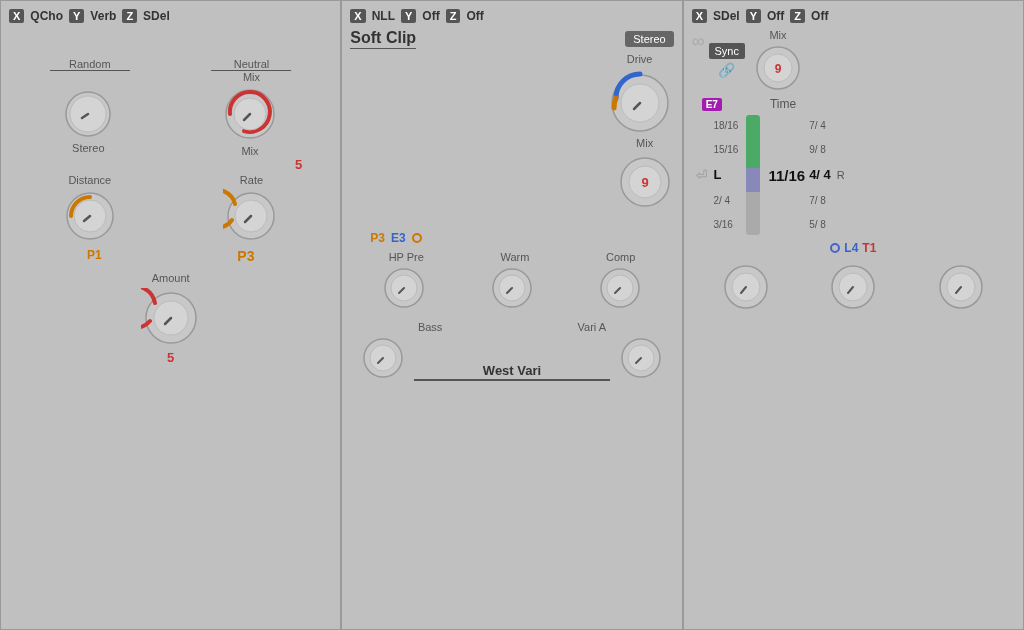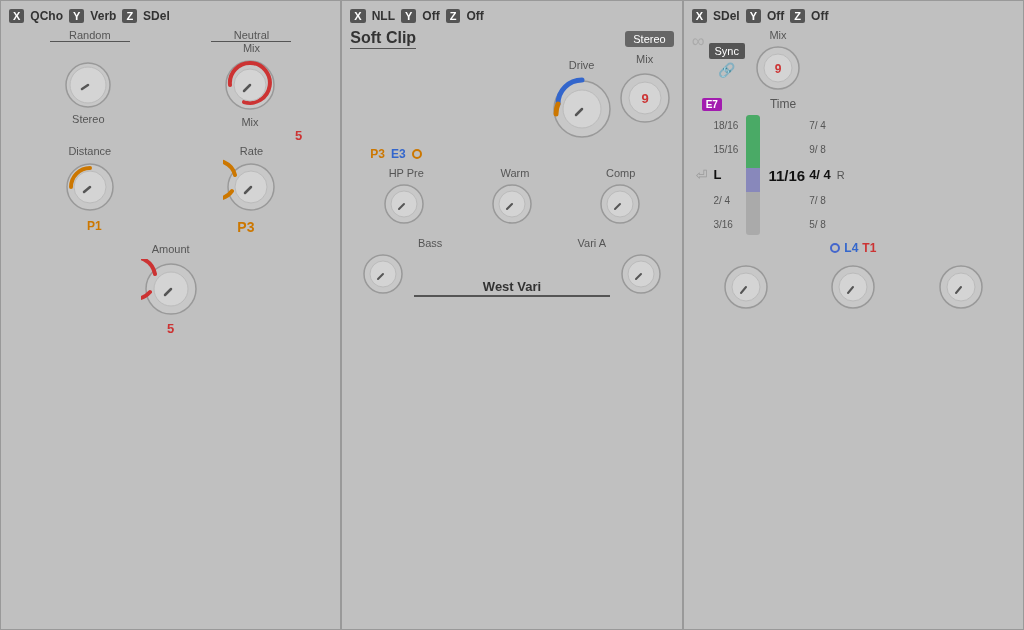--- a/index.html
+++ b/index.html
@@ -172,21 +172,21 @@
 
     <div class="panel-header">
       <span class="x-badge">X</span>
       <span class="label-text">QCho</span>
       <span class="y-badge">Y</span>
       <span class="label-text">Verb</span>
       <span class="z-badge">Z</span>
       <span class="label-text">SDel</span>
     </div>
 
-    <div style="display:flex; justify-content:space-around; margin-bottom:2px;">
+    <div style="display:flex; justify-content:space-around; margin-bottom:2px;margin-top:29px;">
       <div style="text-align:center; width:80px;">
         <div class="knob-label underline">Random</div>
       </div>
       <div style="text-align:center; width:80px;">
         <div class="knob-label underline">Neutral</div>
         <div class="knob-label">Mix</div>
       </div>
     </div>
 
     <div class="row">
@@ -272,21 +272,21 @@
       <span class="label-text">Off</span>
       <span class="z-badge">Z</span>
       <span class="label-text">Off</span>
     </div>
 
     <div class="panel-title-row">
       <span class="panel-title">Soft Clip</span>
       <button class="stereo-btn">Stereo</button>
     </div>
 
-    <div style="display:flex; justify-content:flex-end; align-items:flex-end; margin-bottom:4px;">
+    <div style="display:flex; justify-content:flex-start; align-items:flex-end; margin-bottom:4px;flex-direction:column;">
       <div class="knob-group">
         <div class="knob-label" style="margin-bottom:2px;">Drive</div>
         <svg class="knob-svg" width="68" height="68" viewBox="0 0 68 68">
           <circle cx="34" cy="34" r="28" fill="#c8c8c8" stroke="#999" stroke-width="1.5"></circle>
 
           <path d="M 34 34 m -24 -5 a 24 24 0 0 1 24 -24" fill="none" stroke="#3366cc" stroke-width="5" stroke-linecap="round"></path>
 
           <path d="M 34 34 m -24 -5 a 24 24 0 0 0 -2 10" fill="none" stroke="#cc7700" stroke-width="5" stroke-linecap="round"></path>
           <circle cx="34" cy="34" r="19" fill="#d4d4d4" stroke="#bbb" stroke-width="1"></circle>
           <line x1="34" y1="34" x2="28" y2="40" stroke="#555" stroke-width="2.5" stroke-linecap="round"></line>

